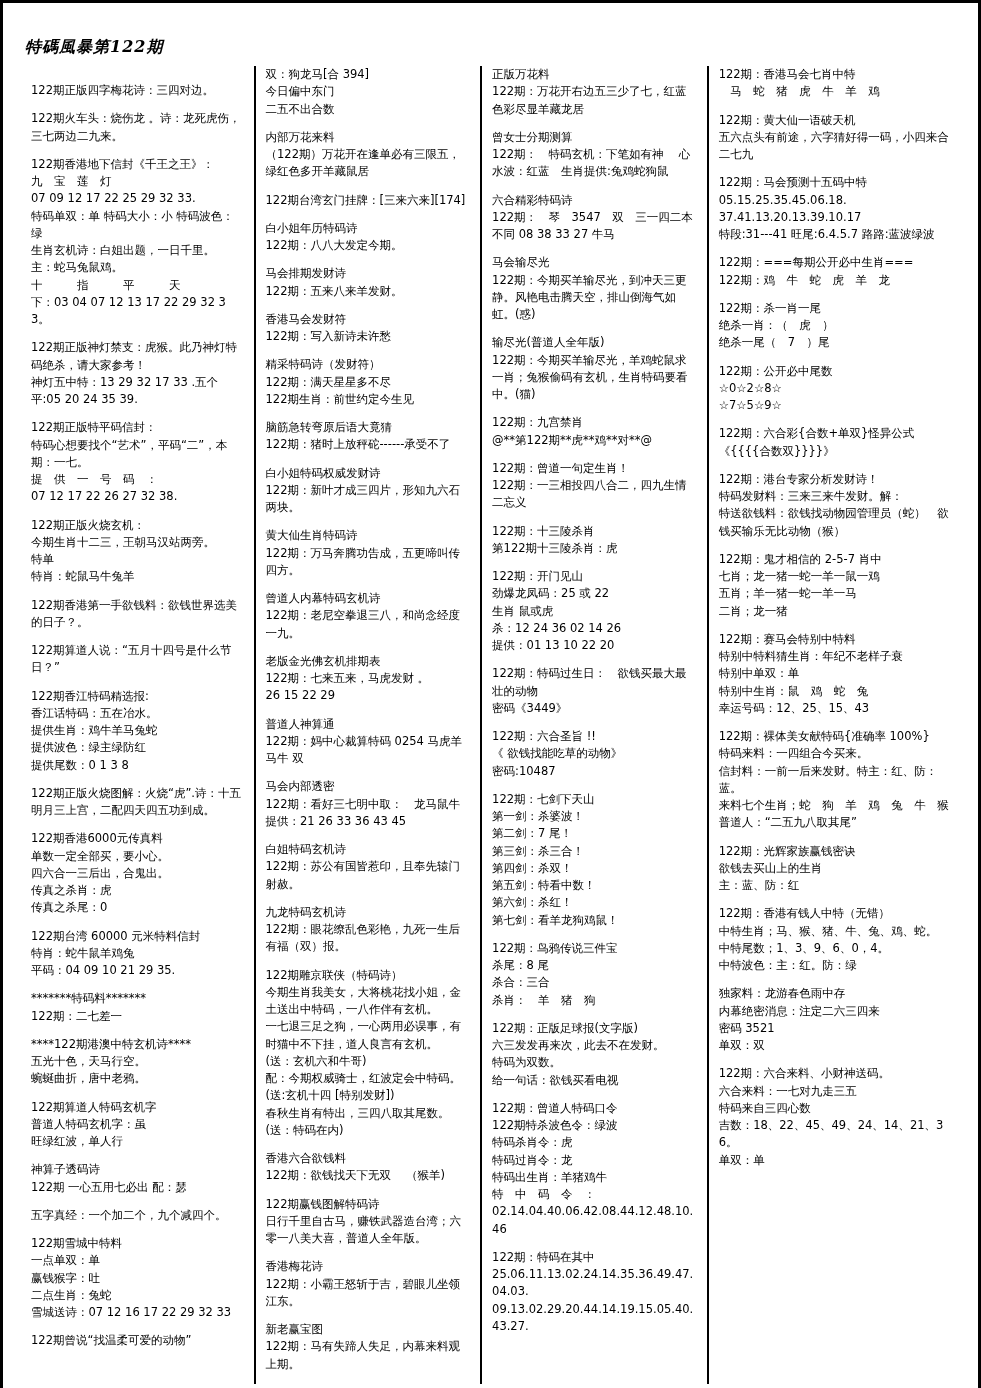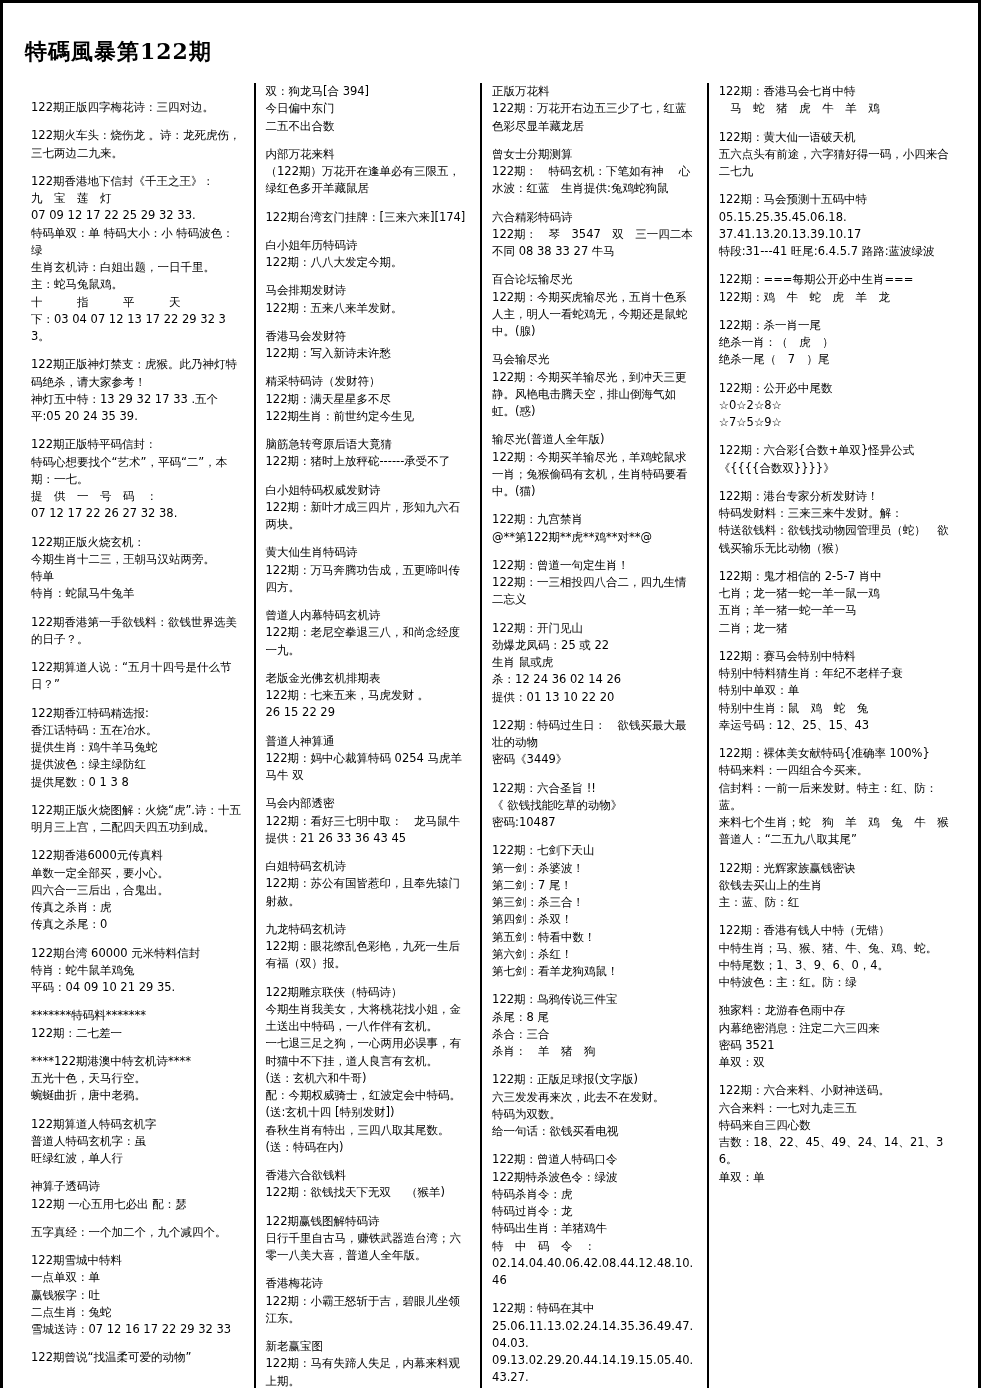--- a/index.html
+++ b/index.html
@@ -11,25 +11,26 @@
   }
   .page{
     position:relative;
     width:981px;
     min-height:1388px;
     box-sizing:border-box;
     padding:34px 18px 10px 18px;
     border:3px solid #000;
   }
   .title{
-    font-size:22px;
+    font-size:16px;
     font-weight:bold;
     letter-spacing:1px;
-    margin:0 0 16px 4px;
+    margin:0 0 8px 4px;
     font-family:"DejaVu Serif","Liberation Serif",serif;
+    font-style:italic;
   }
   .cols{
     display:flex;
     align-items:stretch;
     gap:0;
   }
   .col{
     box-sizing:border-box;
     padding:0 10px;
     font-size:11.5px;
@@ -162,30 +163,30 @@
 
     </div>
 
     <div class="col c3">
       <div class="blk">正版万花料
 122期：万花开右边五三少了七，红蓝色彩尽显羊藏龙居</div>
       <div class="blk">曾女士分期测算
 122期：　特码玄机：下笔如有神　 心水波：红蓝　生肖提供:兔鸡蛇狗鼠</div>
       <div class="blk">六合精彩特码诗
 122期：　琴　3547　双　三一四二本不同 08 38 33 27 牛马</div>
-      <div class="blk">百合论坛输尽光
-122期：今期买虎输尽光，五肖十色系人主，明人一看蛇鸡无，今期还是鼠蛇中。(腺)</div>
       <div class="blk">马会输尽光
 122期：今期买羊输尽光，到冲天三更静。风艳电击腾天空，排山倒海气如虹。(惑)</div>
       <div class="blk">输尽光(普道人全年版)
 122期：今期买羊输尽光，羊鸡蛇鼠求一肖；兔猴偷码有玄机，生肖特码要看中。(猫)</div>
       <div class="blk">122期：九宫禁肖
 @**第122期**虎**鸡**对**@</div>
       <div class="blk">122期：曾道一句定生肖！
 122期：一三相投四八合二，四九生情二忘义</div>
+      <div class="blk">122期：十三陵杀肖
+第122期十三陵杀肖：虎</div>
       <div class="blk">122期：开门见山
 劲爆龙凤码：25 或 22
 生肖 鼠或虎
 杀：12 24 36 02 14 26
 提供：01 13 10 22 20</div>
       <div class="blk">122期：特码过生日：　欲钱买最大最壮的动物
 密码《3449》</div>
       <div class="blk">122期：六合圣旨 !!
 《 欲钱找能吃草的动物》
 密码:10487</div>

